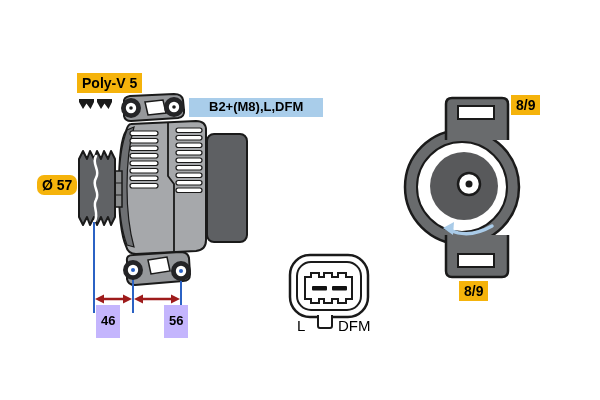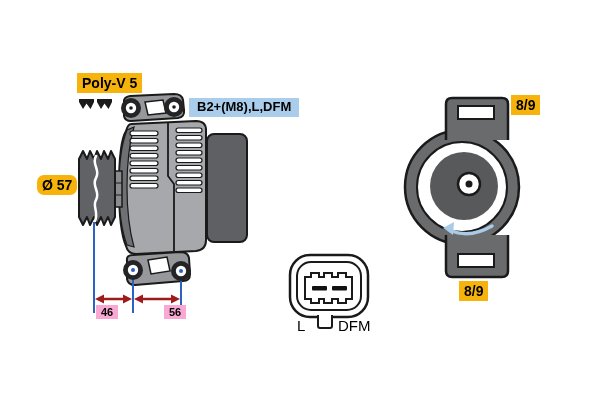--- a/index.html
+++ b/index.html
@@ -1,22 +1,22 @@
 <!DOCTYPE html>
 <html><head>
 <meta charset="utf-8">
 <style>
   html,body{margin:0;padding:0;background:#fff;}
   #canvas{position:relative;width:600px;height:400px;background:#ffffff;overflow:hidden;
           font-family:"Liberation Sans",sans-serif;}
   svg{position:absolute;left:0;top:0;}
   .lbl{position:absolute;color:#000;font-weight:bold;line-height:1.3;white-space:nowrap;}
   .hl-yellow{background:#F5B30B;padding:1px 5px;font-size:14px;}
-  .hl-yellow-sm{background:#f9a8d4;padding:0 5px;font-size:11px;}
-  .hl-blue{background:#A9CDEA;padding:1px 8px;font-size:13px;}
+  .hl-yellow-sm{background:#c4b5fd;padding:8px 5px;font-size:13px;}
+  .hl-blue{background:#A9CDEA;padding:1px 20px;font-size:13px;}
   .plain{font-weight:normal;font-size:15px;}
 </style>
 </head>
 <body>
 
 <div id="canvas">
 
   <svg width="600" height="400" viewBox="0 0 600 400">
 
     <g>

